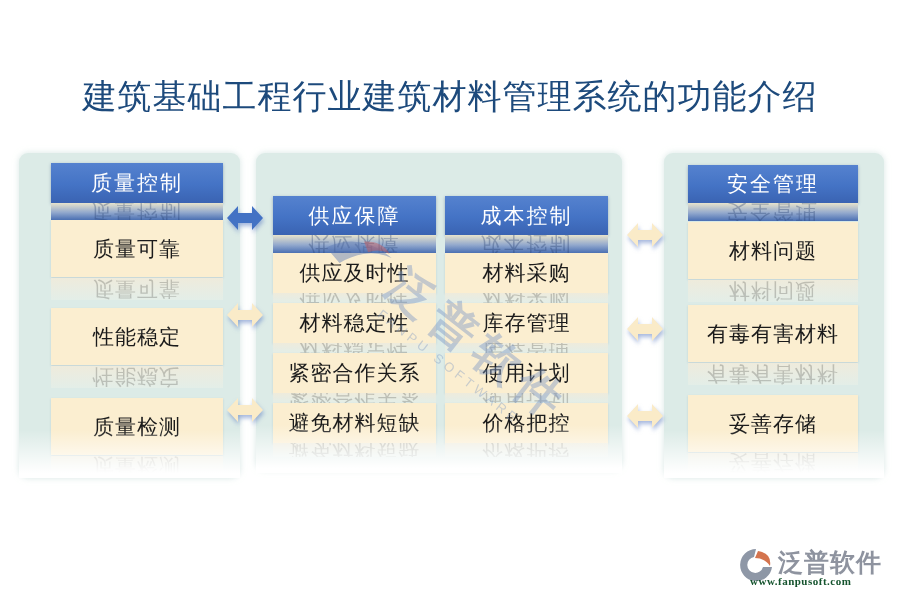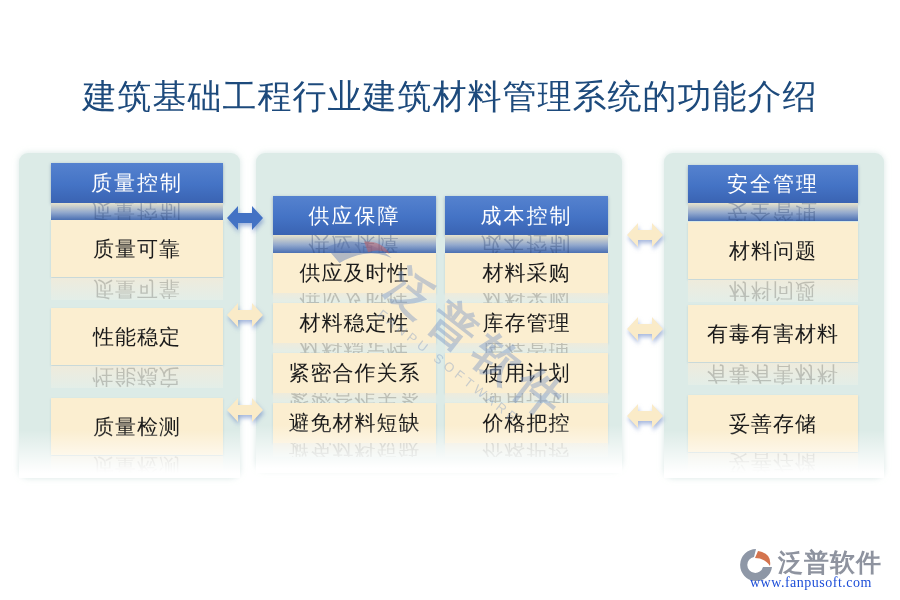--- a/index.html
+++ b/index.html
@@ -69,22 +69,22 @@
     color:rgba(118,147,195,.38);font-family:"Liberation Sans","DejaVu Sans",sans-serif;
   }
   
   .footer{position:absolute;right:12px;bottom:8px;width:150px;height:46px;z-index:3;}
   .f-icon{position:absolute;left:0;top:1px;}
   .f-brand{
     position:absolute;left:40px;top:0;font-size:25px;font-weight:bold;
     color:#8e939f;letter-spacing:1px;white-space:nowrap;
   }
   .f-url{
-    position:absolute;left:12px;top:29px;font-size:14px;font-weight:normal;
-    color:#1d4ed8;letter-spacing:.5px;white-space:nowrap;
+    position:absolute;left:12px;top:29px;font-size:11px;font-weight:bold;
+    color:#14532d;letter-spacing:.5px;white-space:nowrap;
   }
 </style>
 </head>
 <body>
 
 <h1 class="title">建筑基础工程行业建筑材料管理系统的功能介绍</h1>
 
 <div class="panel" id="panel-left"></div>
 <div class="panel" id="panel-mid"></div>
 <div class="panel" id="panel-right"></div>

